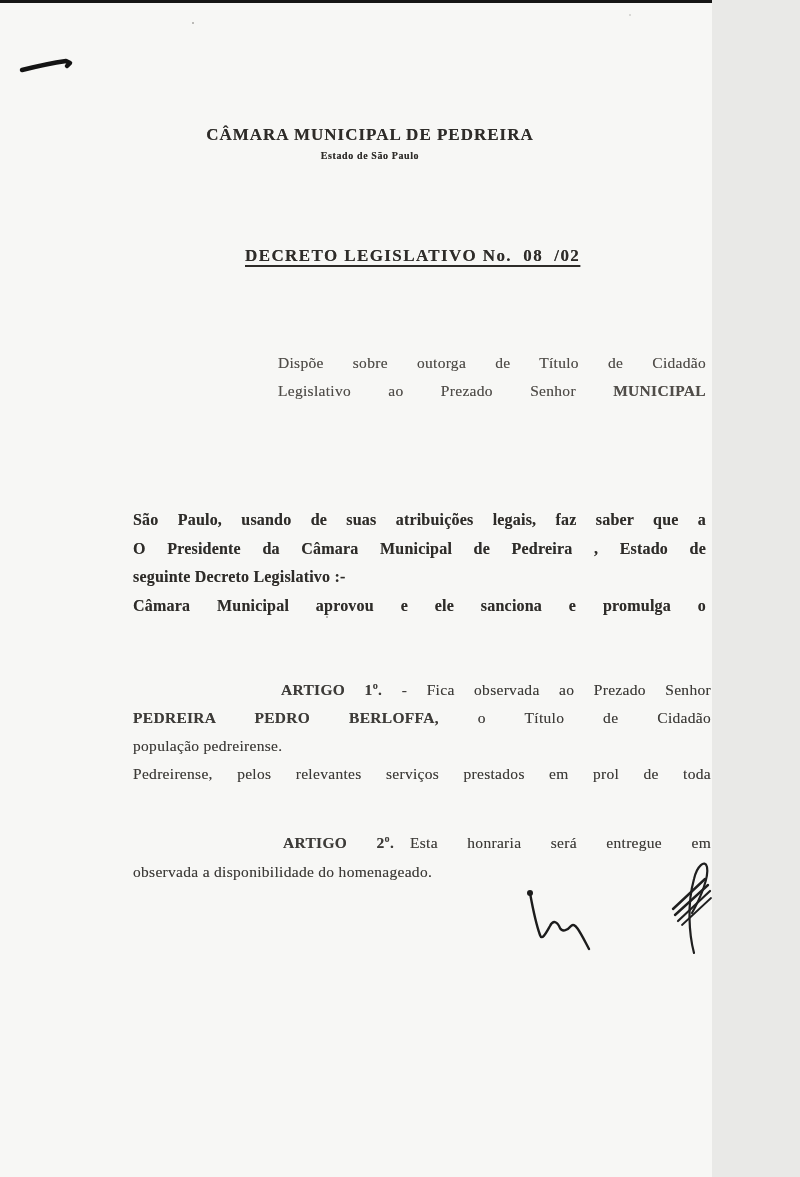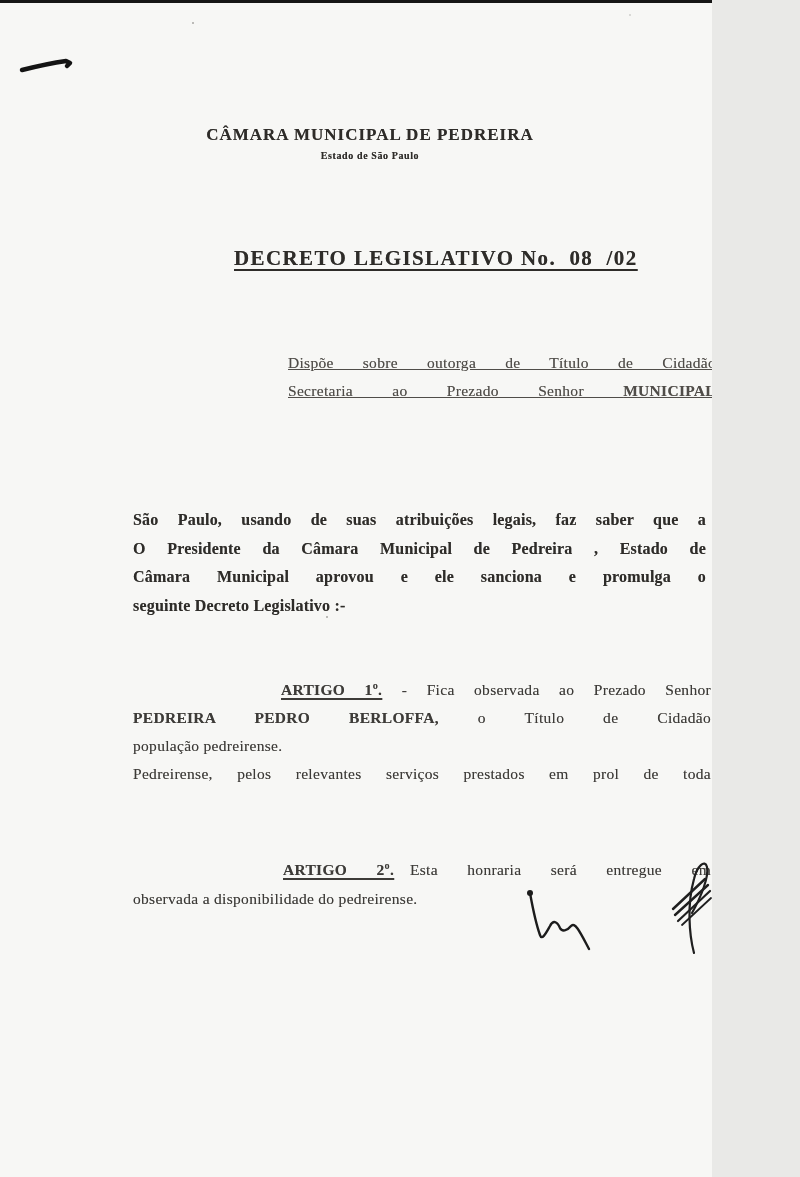--- a/index.html
+++ b/index.html
@@ -23,53 +23,52 @@
   .org{
     font-weight:bold;font-size:17px;line-height:22px;letter-spacing:1px;
     text-shadow:0 0 .6px rgba(46,44,41,.6);
   }
   .sub{
     font-weight:bold;font-size:10px;line-height:20px;letter-spacing:.6px;
     text-shadow:0 0 .6px rgba(46,44,41,.6);
   }
 
   .decree-title{
-    position:absolute;top:246px;left:234px;
-    font-weight:bold;font-size:21px;letter-spacing:1.4px;
+    position:absolute;top:246px;left:245px;
+    font-weight:bold;font-size:17px;letter-spacing:1.4px;
     white-space:pre;
     text-decoration:underline;
     text-decoration-thickness:2px;
     text-underline-offset:4px;
     text-shadow:0 0 .6px rgba(46,44,41,.6);
   }
 
   .block{position:absolute;text-shadow:0 0 .5px rgba(46,44,41,.45);}
   .tline{text-align:justify;text-align-last:justify;text-justify:inter-word;}
   .tline.tlast{text-align-last:left;}
   .b{font-weight:bold;}
-  .u{text-decoration:underline;text-decoration-thickness:1.5px;text-underline-offset:3px;}
+  .u{text-decoration-thickness:1.5px;text-underline-offset:3px;}
 
   .summary{
-    top:349px;left:288px;width:428px;
+    top:349px;left:278px;width:428px;
     font-size:15.5px;line-height:28px;color:var(--ink-light,#504d49);
     letter-spacing:.3px;
-    text-decoration:underline;
   }
   .preamble{
     top:506px;left:133px;width:573px;
     font-size:16px;line-height:28.5px;color:var(--ink,#2e2c29);
     letter-spacing:.2px;
   }
   .article{
     left:133px;width:578px;
     font-size:15.5px;line-height:28px;color:#3d3b38;
     letter-spacing:.3px;
   }
   .article-1{top:676px;}
-  .article-2{top:829px;line-height:28.5px;margin-top:27px;}
+  .article-2{top:829px;line-height:28.5px;}
   .article-1 .tline:first-child{text-indent:148px;}
   .article-2 .tline:first-child{text-indent:150px;}
 </style>
 </head>
 <body>
 
 <div class="page">
 
   <div class="scan-edge"></div>
 
@@ -79,40 +78,40 @@
 
   <div class="letterhead">
     <div class="org">CÂMARA MUNICIPAL DE PEDREIRA</div>
     <div class="sub">Estado de São Paulo</div>
   </div>
 
   <div class="decree-title">DECRETO LEGISLATIVO No.  08  /02</div>
 
   <div class="block summary">
       <div class="tline"><span>Dispõe sobre outorga de Título de Cidadão</span></div>
-      <div class="tline"><span>Secretaria ao Prezado Senhor </span><span class="b">MUNICIPAL</span></div>
+      <div class="tline"><span>Legislativo ao Prezado Senhor </span><span class="b">MUNICIPAL</span></div>
     </div>
 
   <div class="block preamble">
       <div class="tline"><span class="b">São Paulo, usando de suas atribuições legais, faz saber que a</span></div>
       <div class="tline"><span class="b">O Presidente da Câmara Municipal de Pedreira , Estado de</span></div>
+      <div class="tline tlast"><span class="b">seguinte Decreto Legislativo :-</span></div>
       <div class="tline"><span class="b">Câmara Municipal aprovou e ele sanciona e promulga o</span></div>
-      <div class="tline tlast"><span class="b">seguinte Decreto Legislativo :-</span></div>
     </div>
 
   <div class="block article article-1">
       <div class="tline"><span class="b u">ARTIGO 1º.</span><span> - Fica observada ao Prezado Senhor</span></div>
       <div class="tline"><span class="b">PEDREIRA PEDRO BERLOFFA,</span><span> o Título de Cidadão</span></div>
       <div class="tline tlast"><span>população pedreirense.</span></div>
       <div class="tline"><span>Pedreirense, pelos relevantes serviços prestados em prol de toda</span></div>
     </div>
 
   <div class="block article article-2">
       <div class="tline"><span class="b u">ARTIGO 2º.</span><span> Esta honraria será entregue em</span></div>
-      <div class="tline tlast"><span>observada a disponibilidade do pedreirense.</span></div>
+      <div class="tline tlast"><span>observada a disponibilidade do homenageado.</span></div>
     </div>
 
   <svg class="mark" style="left:522px;top:888px;" width="82" height="70" viewBox="0 0 82 70">
     <circle cx="8" cy="5" r="3" fill="#1c1c1c"></circle>
     <path d="M8,5 C10,16 14,36 18,47 C20,53 24,45 28,38 C31,32 35,33 38,40 C40,44 45,43 49,38 C53,33 59,46 67,61" fill="none" stroke="#1c1c1c" stroke-width="2.4" stroke-linecap="round"></path>
   </svg>
 
   <svg class="mark" style="left:664px;top:850px;" width="52" height="108" viewBox="0 0 52 108">
     <path d="M30,103 C25,84 23,54 30,29 C33,16 41,9 43,17 C45,27 37,47 28,63" fill="none" stroke="#1f1f1f" stroke-width="2.2" stroke-linecap="round"></path>
     <path d="M9,59 L41,29" stroke="#1f1f1f" stroke-width="2.4" stroke-linecap="round"></path>

